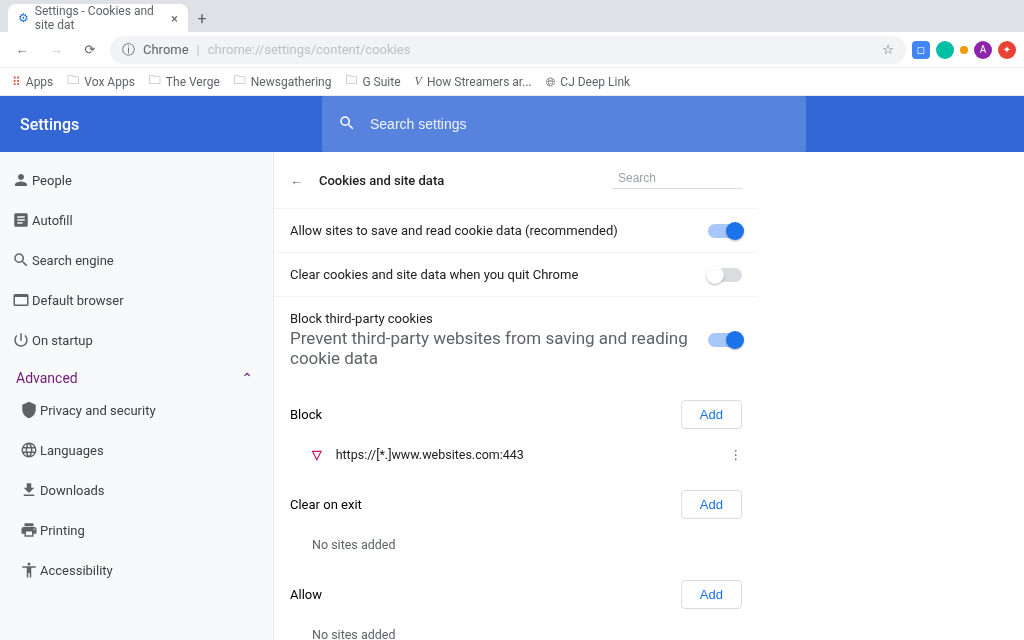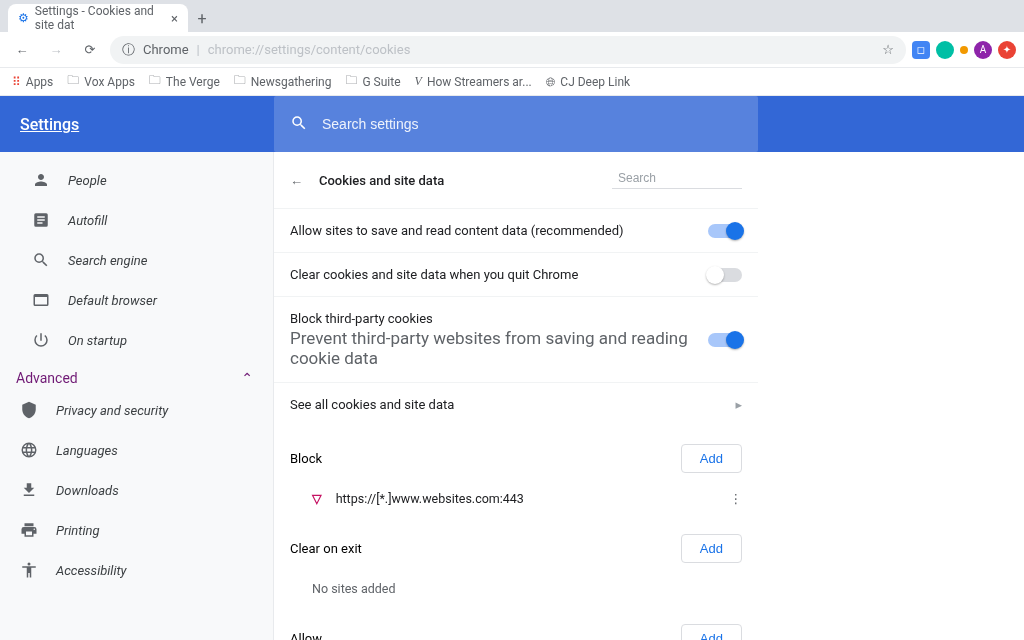--- a/index.html
+++ b/index.html
@@ -24,29 +24,29 @@
   .chip.orange{ background:#f29900; width:8px;height:8px;border-radius:50%; }
   .chip.purple{ background:#8e24aa;}
   .chip.red   { background:#ea4335;}
 
   .bookmarks { background:#fff; height: 28px; display:flex; align-items:center; padding: 0 12px; gap: 14px; border-bottom: 1px solid #e8eaed; font-size: 12px; color:#5f6368;}
   .bookmarks .bk { display:flex; align-items:center; gap:5px; }
   .bookmarks .folder { color:#5f6368; }
 
   
   .settings-bar { background:#3367d6; color:#fff; height: 56px; display:flex; align-items:center; }
-  .settings-title { width: 274px; padding-left: 20px; font-size: 16px; font-weight:500;text-decoration:underline;}
+  .settings-title { width: 322px; padding-left: 20px; font-size: 16px; font-weight:500;}
   .search-wrap { flex:0 0 484px; background: rgba(255,255,255,0.18); height: 56px; border-radius: 2px; display:flex; align-items:center; padding: 0 16px; gap: 14px; color:#fff;}
   .search-wrap input { background:transparent; border:none; outline:none; color:#fff; font-size:14px; flex:1;}
   .search-wrap input::placeholder{ color: rgba(255,255,255,0.9);}
 
   
   .content { display:flex; height: calc(640px - 32px - 36px - 28px - 56px); }
   .sidebar { width: 274px; background:#f8f9fa; border-right:1px solid #e8eaed; padding-top:8px; overflow:auto;}
-  .nav-item { display:flex; align-items:center; height: 40px; padding: 0 32px; gap: 18px; color:#5f6368; font-size:13px;font-style:italic;}
+  .nav-item { display:flex; align-items:center; height: 40px; padding: 0 12px; gap: 2px; color:#5f6368; font-size:13px;}
   .nav-item .label { color:#3c4043; }
   .nav-inset { padding-left: 20px;}
   .nav-adv { display:flex; align-items:flex-start; justify-content:space-between; padding: 10px 20px 4px 16px; color:#701a75; font-size:14px;}
 
   .main { flex:1; background:#fff; display:flex; justify-content:flex-start;}
   .panel { width:484px; margin-left: 0; }
 
   .panel-header { display:flex; align-items:center; height: 56px; gap: 16px; padding: 0 16px;}
   .panel-header .back { color:#5f6368; }
   .panel-header .title { font-weight:500; flex:1; font-size:13px;}
@@ -235,44 +235,40 @@
         <span class="title">Cookies and site data</span>
         <div class="panel-search">
           <svg width="14" height="14" viewBox="0 0 24 24" fill="#9aa0a6">
               <path d="M15.5 14h-.79l-.28-.27A6.471 6.471 0 0016 9.5 6.5 6.5 0 109.5 16c1.61 0 3.09-.59 4.23-1.57l.27.28v.79l5 4.99L20.49 19l-4.99-5zm-6 0C7.01 14 5 11.99 5 9.5S7.01 5 9.5 5 14 7.01 14 9.5 11.99 14 9.5 14z"></path>
             </svg>
           <input placeholder="Search" style="">
         </div>
       </div>
 
       <div class="row">
-        <div class="text">Allow sites to save and read content data (recommended)</div>
+        <div class="text">Allow sites to save and read cookie data (recommended)</div>
         <div class="toggle on">
             <div class="knob"></div>
           </div>
       </div>
       <div class="row">
         <div class="text">Clear cookies and site data when you quit Chrome</div>
         <div class="toggle off">
             <div class="knob"></div>
           </div>
       </div>
       <div class="row">
         <div class="text">
           <div>Block third-party cookies</div>
           <div class="sub">Prevent third-party websites from saving and reading cookie data</div>
         </div>
         <div class="toggle on">
             <div class="knob"></div>
           </div>
       </div>
-      <div class="row">
-        <div class="text">See all cookies and site data</div>
-        <span class="chev">▸</span>
-      </div>
 
       <div class="section-head">
         <span class="lbl">Block</span>
         <button class="add-btn">Add</button>
       </div>
       <div class="site-entry">
         <span class="site-icon">▽</span>
         <span>https://[*.]www.websites.com:443</span>
         <span class="more">⋮</span>
       </div>

